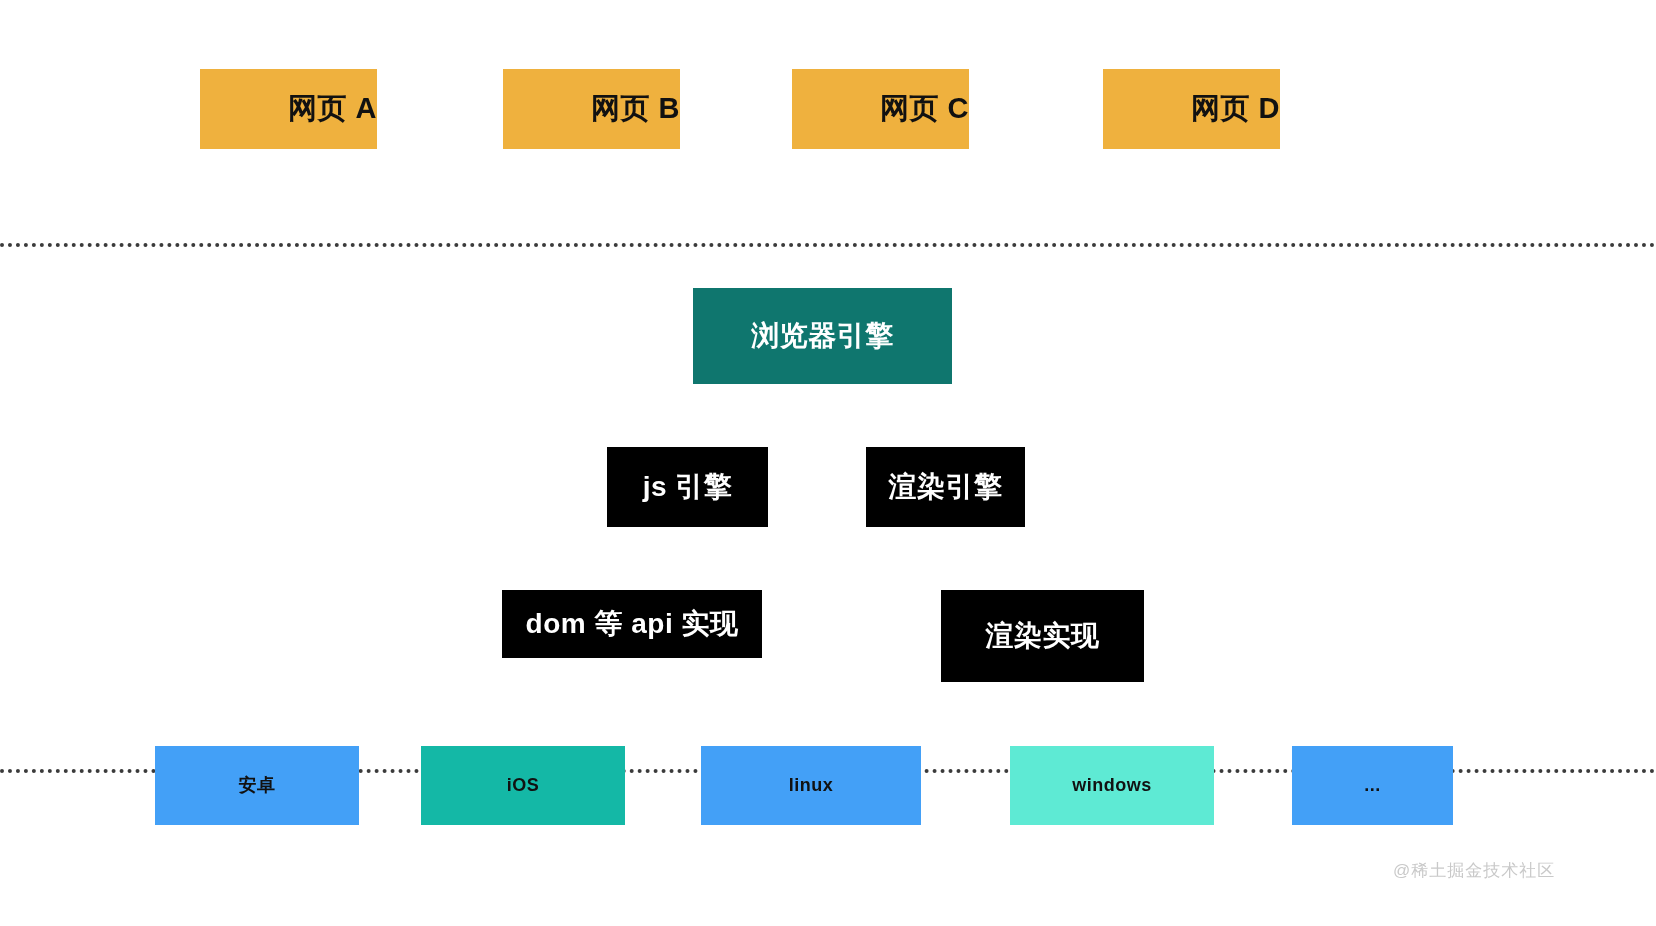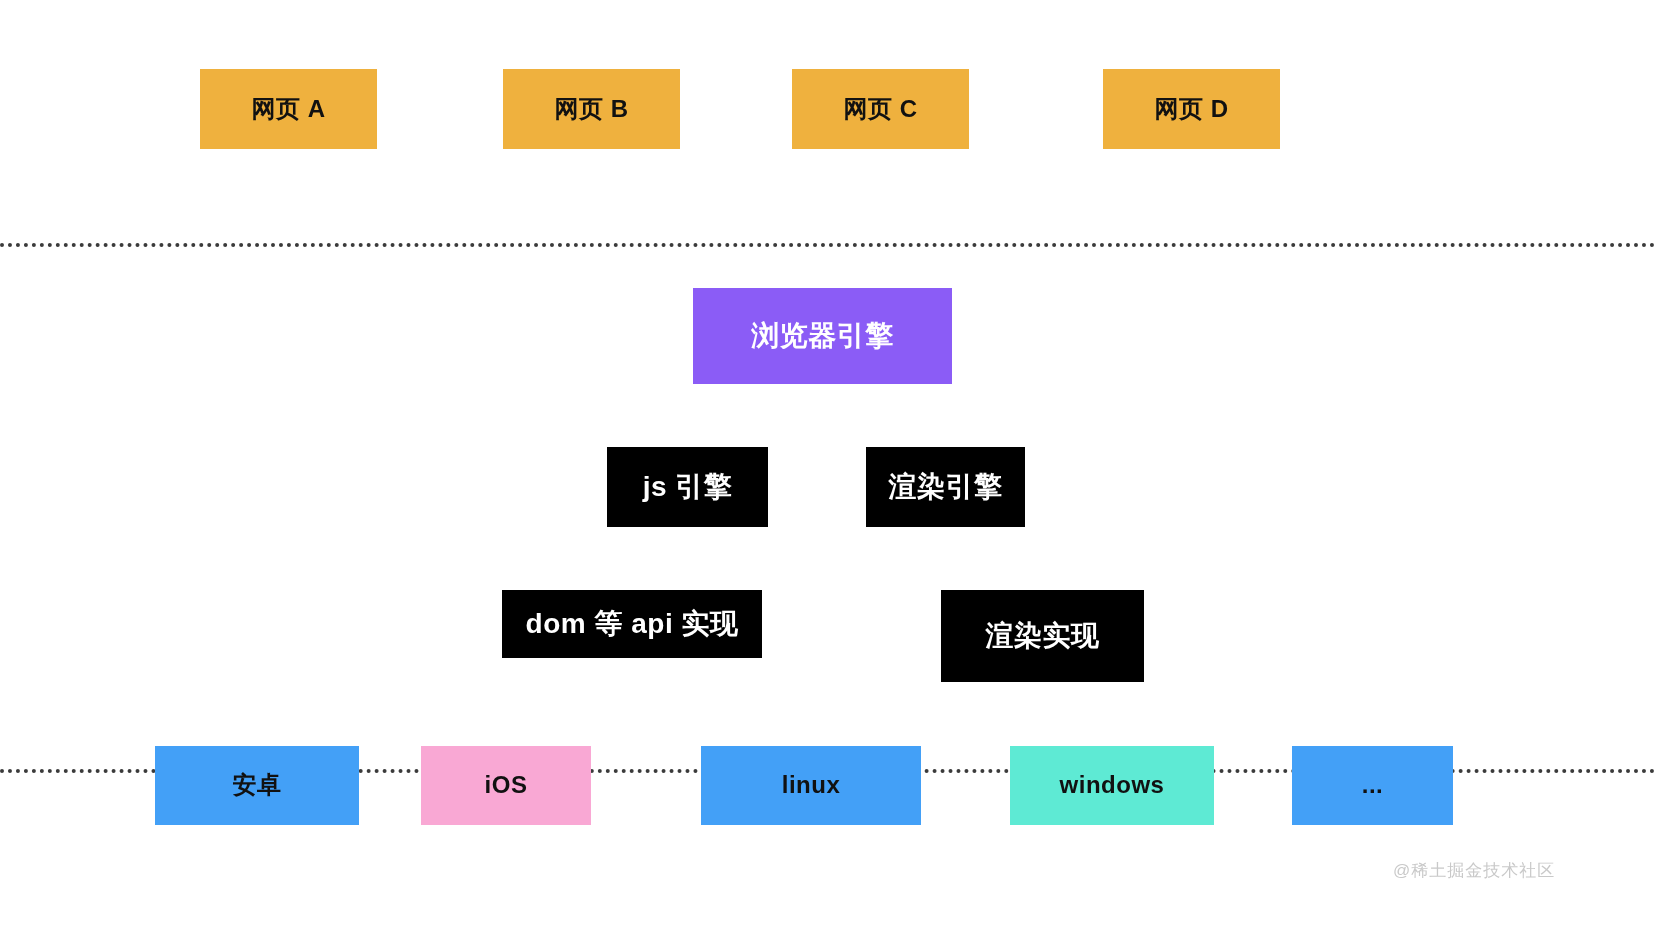--- a/index.html
+++ b/index.html
@@ -27,33 +27,34 @@
     box-sizing: border-box;
     font-weight: 700;
     letter-spacing: 0.5px;
     line-height: 1.1;
     user-select: none;
   }
 
   .box-page {
     background: #efb13e;
     color: #111111;
-    font-size: 24px;
+    font-size: 29px;
+    justify-content: flex-end;
   }
 
   .box-engine {
     background: #000000;
     color: #ffffff;
     font-size: 28px;
   }
 
   .box-os {
     background: #43a0f7;
     color: #111111;
-    font-size: 24px;
+    font-size: 18px;
   }
 
   .divider {
     position: absolute;
     left: 0;
     width: 1656px;
     height: 0;
     border-top: 4px dotted #3b3b3b;
   }
 
@@ -79,42 +80,42 @@
   </div>
   <div class="box box-page" style="left: 792px; top: 69px; width: 177px; height: 80px; background: rgb(239, 177, 62);">
     <span>网页 C</span>
   </div>
   <div class="box box-page" style="left: 1103px; top: 69px; width: 177px; height: 80px; background: rgb(239, 177, 62);">
     <span>网页 D</span>
   </div>
 
   <div class="divider" style="top: 243px; border-top-color: rgb(59, 59, 59);"></div>
 
-  <div class="box box-engine" style="left: 693px; top: 288px; width: 259px; height: 96px; background: #8b5cf6; color: rgb(255, 255, 255);">
+  <div class="box box-engine" style="left: 693px; top: 288px; width: 259px; height: 96px; background: #0f766e; color: rgb(255, 255, 255);">
     <span>浏览器引擎</span>
   </div>
   <div class="box box-engine" style="left: 607px; top: 447px; width: 161px; height: 80px; background: rgb(0, 0, 0); color: rgb(255, 255, 255);">
     <span>js 引擎</span>
   </div>
   <div class="box box-engine" style="left: 866px; top: 447px; width: 159px; height: 80px; background: rgb(0, 0, 0); color: rgb(255, 255, 255);">
     <span>渲染引擎</span>
   </div>
   <div class="box box-engine" style="left: 502px; top: 590px; width: 260px; height: 68px; background: rgb(0, 0, 0); color: rgb(255, 255, 255);">
     <span>dom 等 api 实现</span>
   </div>
   <div class="box box-engine" style="left: 905px; top: 590px; width: 203px; height: 92px; background: rgb(0, 0, 0); color: rgb(255, 255, 255); margin-left: 36px;">
     <span>渲染实现</span>
   </div>
 
   <div class="divider" style="top: 769px; border-top-color: rgb(59, 59, 59);"></div>
 
   <div class="box box-os" style="left: 155px; top: 746px; width: 204px; height: 79px; background: rgb(67, 160, 247);">
     <span>安卓</span>
   </div>
-  <div class="box box-os" style="left: 421px; top: 746px; width: 170px; height: 79px; background: #f9a8d4;">
+  <div class="box box-os" style="left: 421px; top: 746px; width: 204px; height: 79px; background: #14b8a6;">
     <span>iOS</span>
   </div>
   <div class="box box-os" style="left: 701px; top: 746px; width: 220px; height: 79px; background: rgb(67, 160, 247);">
     <span>linux</span>
   </div>
   <div class="box box-os" style="left: 1010px; top: 746px; width: 204px; height: 79px; background: #5eead4;">
     <span>windows</span>
   </div>
   <div class="box box-os" style="left: 1292px; top: 746px; width: 161px; height: 79px; background: rgb(67, 160, 247);">
     <span>...</span>

